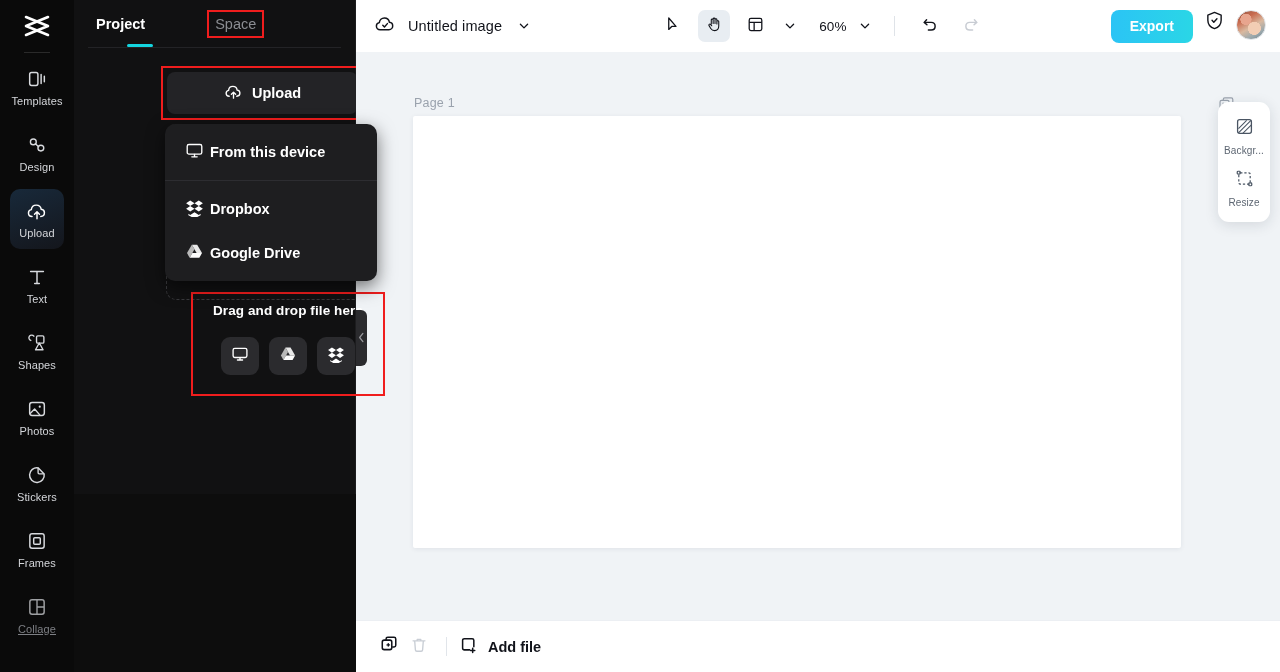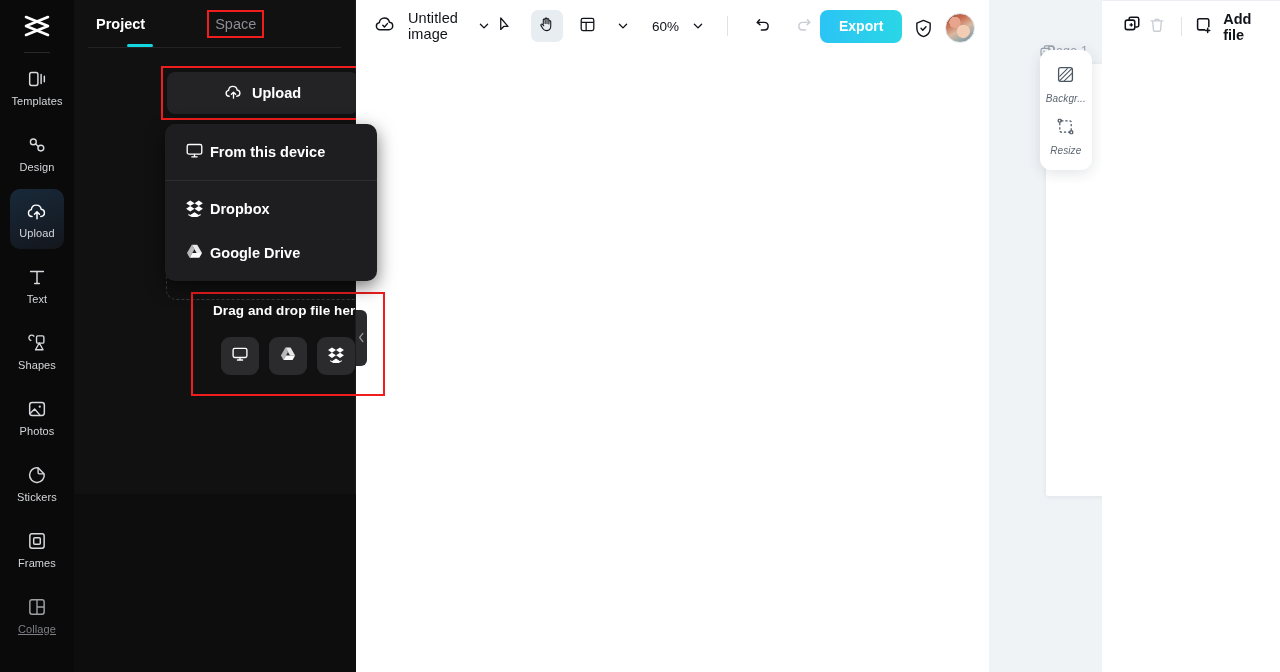--- a/index.html
+++ b/index.html
@@ -106,37 +106,37 @@
   }
 
   .collapse-handle {
     position: absolute; left: 356px; top: 310px; width: 11px; height: 56px;
     background: #2b2b2e; border-radius: 0 6px 6px 0;
     display: flex; align-items: center; justify-content: center;
     cursor: pointer; z-index: 9;
   }
 
   
-  .main { flex: 1; height: 672px; display: flex; flex-direction: row; background: #ffffff; position: relative; }
+  .main { flex: 1; height: 672px; display: flex; flex-direction: column; background: #ffffff; position: relative; }
   .topbar {
     height: 52px; background: #ffffff; display: flex; align-items: center;
     padding: 0 14px 0 18px; flex: 0 0 52px;
   }
   .tb-left { display: flex; align-items: center; gap: 12px; }
   .tb-title { font-size: 14.5px; color: #11131a; letter-spacing: .1px; cursor: pointer; }
   .tb-center { flex: 1; display: flex; align-items: center; justify-content: center; gap: 9px; }
   .tb-tool {
     width: 32px; height: 32px; border-radius: 7px;
     display: flex; align-items: center; justify-content: center; cursor: pointer;
   }
   .tb-tool.sel { background: #e8edf2; }
   .tb-chev { width: 20px; height: 28px; display:flex; align-items:center; justify-content:center; cursor:pointer; }
   .tb-zoom { font-size: 13.5px; color: #11131a; margin-left: 10px; cursor: pointer; }
   .tb-vsep { width: 1px; height: 20px; background: #dfe3e8; margin: 0 10px; }
-  .tb-right { display: flex; align-items: flex-end; gap: 11px; }
+  .tb-right { display: flex; align-items: flex-start; gap: 11px; }
   .export-btn {
     background: linear-gradient(90deg,#2bc4f5 0%, #2ad6e6 100%);
     color: #fff; font-size: 14px; font-weight: bold;
     height: 33px; padding: 0 19px; border-radius: 8px; border: none;
     display: flex; align-items: center; cursor: pointer;
   }
   .avatar {
     width: 30px; height: 30px; border-radius: 50%; cursor: pointer;
     background:
       radial-gradient(circle at 32% 30%, #e8a58e 0 20%, transparent 21%),
@@ -156,21 +156,21 @@
   }
   .page-sheet {
     position: absolute; left: 57px; top: 64px; width: 768px; height: 432px;
     background: #ffffff; border-radius: 2px;
     box-shadow: 0 1px 5px rgba(30,40,60,.08);
   }
 
   .float-panel {
     position: absolute; right: 10px; top: 50px; width: 52px;
     background: #ffffff; border-radius: 11px; padding: 8px 0;
-    box-shadow: 0 3px 14px rgba(25,35,55,.13); z-index: 8; font-style: italic;
+    box-shadow: 0 3px 14px rgba(25,35,55,.13); z-index: 8;
   }
   .fp-item {
     height: 52px; display: flex; flex-direction: column;
     align-items: center; justify-content: center; gap: 5px; cursor: pointer;
   }
   .fp-lab { font-size: 10px; color: #5d6672; letter-spacing: .1px; }
 
   .bottombar {
     height: 52px; flex: 0 0 52px; background: #ffffff;
     display: flex; align-items: center; padding: 0 18px;

